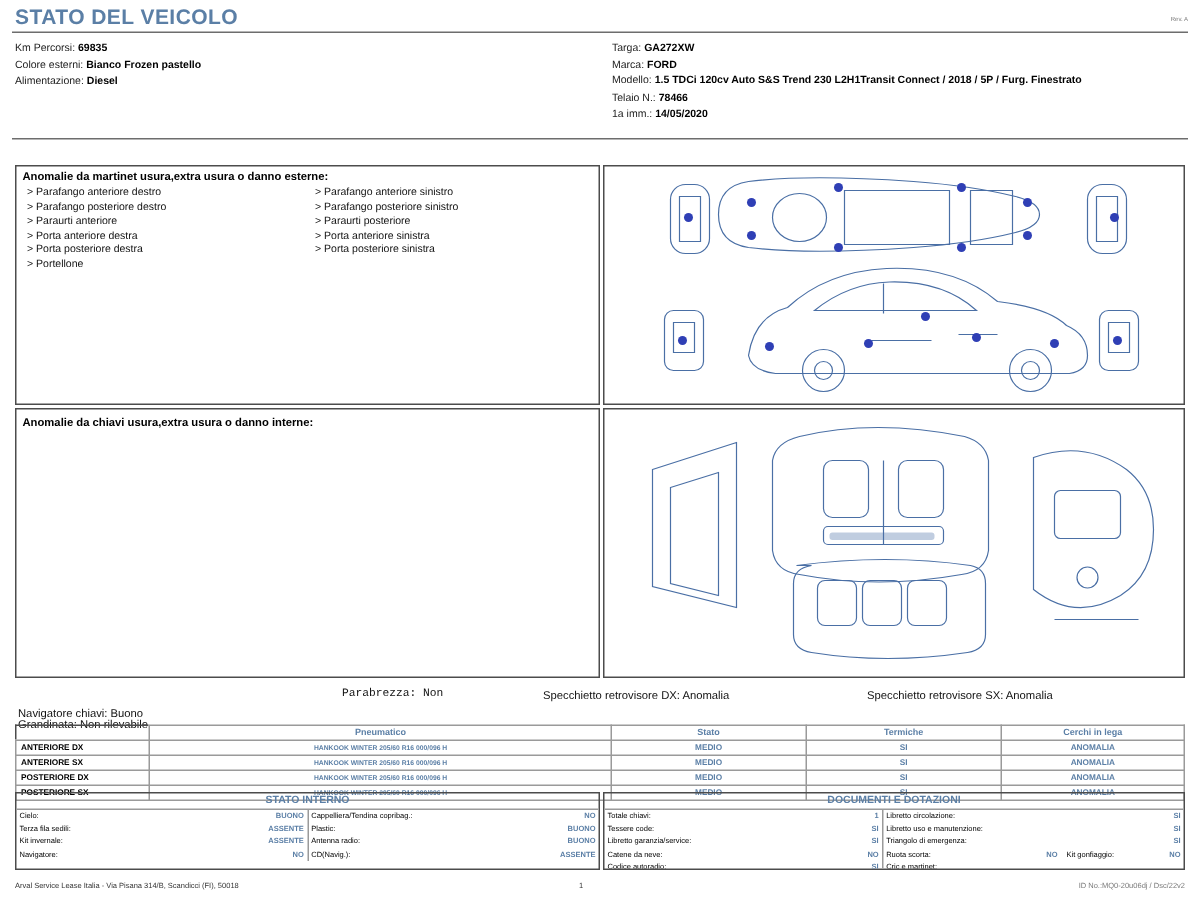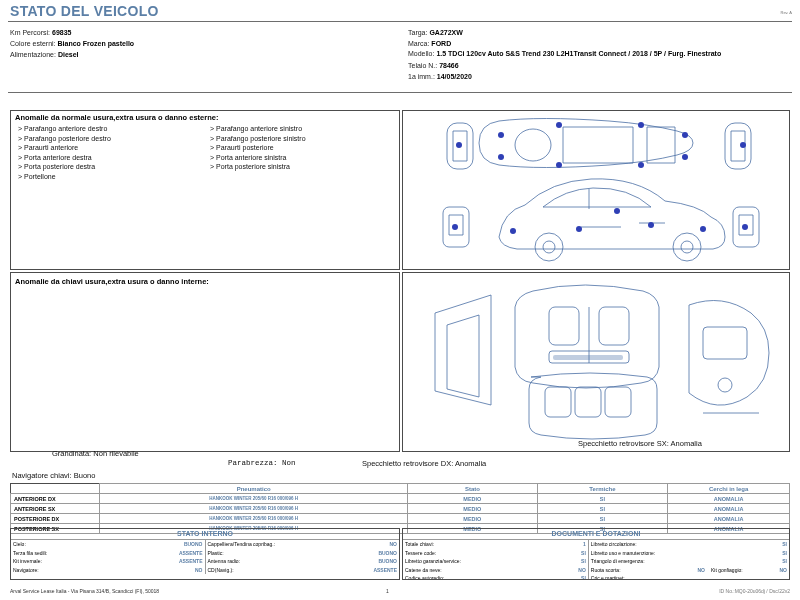--- a/index.html
+++ b/index.html
@@ -234,21 +234,21 @@
     </div>
     <div class="info-row">
       <span class="lbl">1a imm.:</span>
       <span class="val">14/05/2020</span>
     </div>
   </div>
 
   <div class="hrule" style="left:8px; top:92px; width:784px; height:1px;"></div>
 
   <div class="box" style="left:10px; top:110px; width:390px; height:160px;"></div>
-  <div class="sec-title" style="left:15px; top:113px;">Anomalie da normale usura,extra usura o danno esterne:</div>
+  <div class="sec-title" style="left:15px; top:113px;">Anomalie da martinet usura,extra usura o danno esterne:</div>
 
   <div class="dmg-cols" style="left:18px; top:124px;">
     <div>&gt; <span>Parafango anteriore destro</span></div>
     <div>&gt; <span>Parafango posteriore destro</span></div>
     <div>&gt; <span>Paraurti anteriore</span></div>
     <div>&gt; <span>Porta anteriore destra</span></div>
     <div>&gt; <span>Porta posteriore destra</span></div>
     <div>&gt; <span>Portellone</span></div>
   </div>
 
@@ -336,33 +336,33 @@
         <rect x="300" y="54" width="44" height="32" rx="4"></rect>
         <circle cx="322" cy="112" r="7"></circle>
         <path d="M300 140 h56"></path>
       </g>
       <g fill="#4a6fa5" opacity="0.35">
         <rect x="150" y="82" width="70" height="5" rx="2"></rect>
       </g>
     </svg>
   </div>
 
-  <div class="strip-text" style="left:12px; top:449px;margin-left:40px;">
+  <div class="strip-text" style="left:12px; top:478px;">
     <span>Grandinata:</span>
     <span>Non rilevabile</span>
   </div>
   <div class="strip-text" style="left:228px; top:459px;font-family:Liberation Mono, monospace;">
     <span>Parabrezza:</span>
     <span>Non</span>
   </div>
   <div class="strip-text" style="left:362px; top:459px;">
     <span>Specchietto retrovisore DX:</span>
     <span>Anomalia</span>
   </div>
-  <div class="strip-text" style="left:578px; top:439px;">
+  <div class="strip-text" style="left:578px; top:459px;">
     <span>Specchietto retrovisore SX:</span>
     <span>Anomalia</span>
   </div>
   <div class="strip-text" style="left:12px; top:471px;">
     <span>Navigatore chiavi:</span>
     <span>Buono</span>
   </div>
 
   <table class="tyre-table">
     <tbody>

